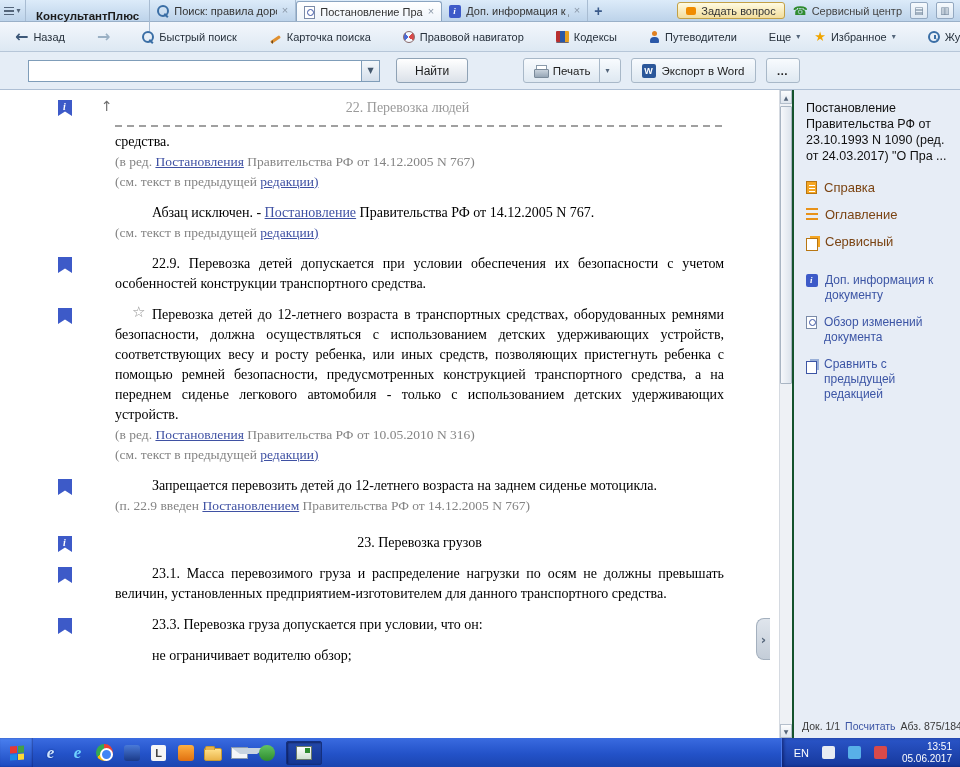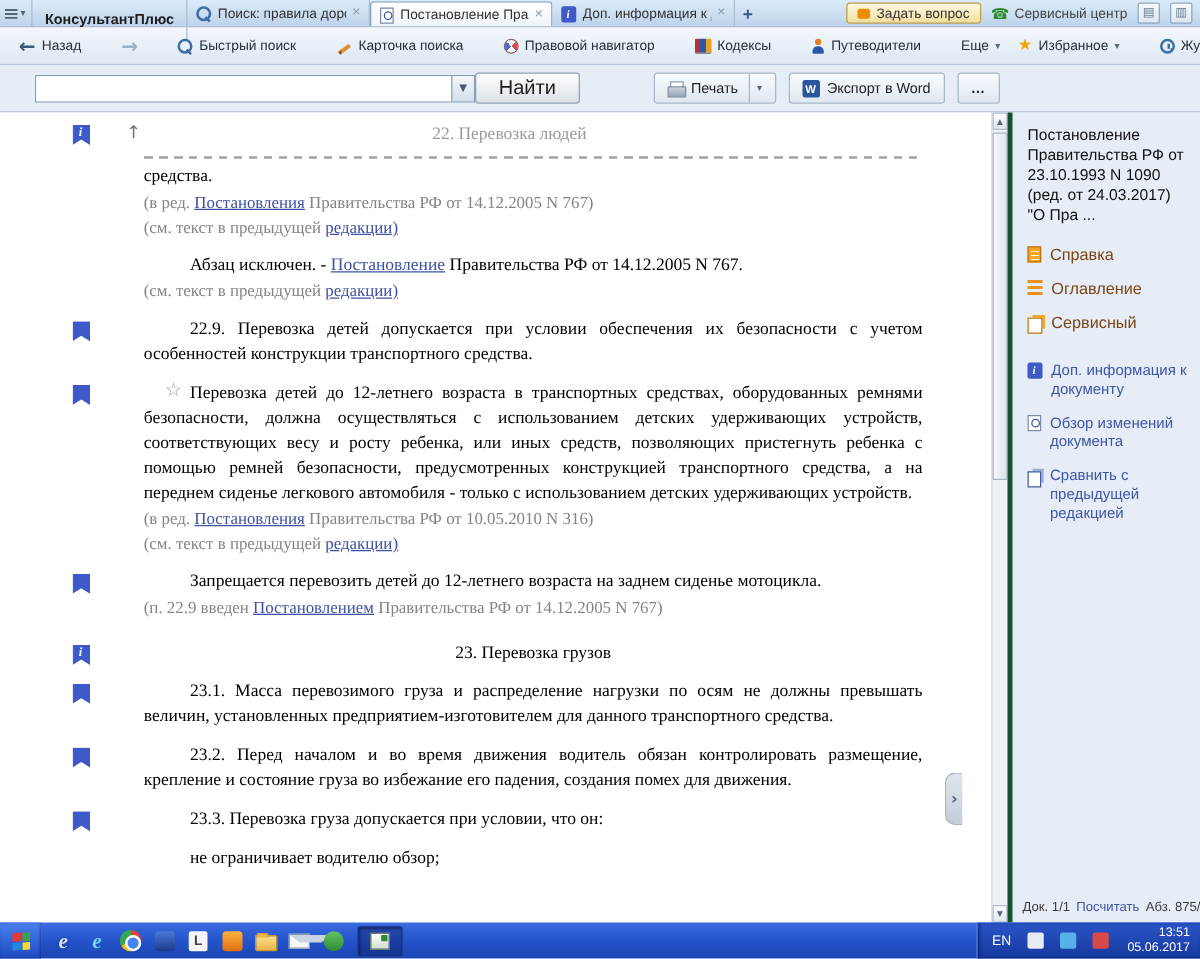--- a/index.html
+++ b/index.html
@@ -51,21 +51,21 @@
   .ic-clock::after{content:'';position:absolute;left:4px;top:2px;width:2px;height:4px;background:#3a6ea5;box-shadow:2px 3px 0 -0.5px #3a6ea5;}
   .fontbtn{font-weight:bold;}
   .tb-item[data-name="font-decrease-button"]{color:#7a8aa0;}
   .tb-item[data-name="font-increase-button"]{color:#2f4a74;}
 
   
   .searchrow{height:38px;background:#e5edf6;border-bottom:1px solid #aebfd4;display:flex;align-items:center;padding:0 12px 0 28px;}
   .search-combo{width:352px;height:22px;background:#fff;border:1px solid #7f9db9;display:flex;}
   .search-input{flex:1;border:none;outline:none;font-size:12px;padding:0 6px;font-family:"Liberation Sans",sans-serif;}
   .combo-btn{width:18px;border-left:1px solid #7f9db9;background:linear-gradient(#f4f8fb,#d4dfeb);display:flex;align-items:center;justify-content:center;color:#44586e;font-size:8px;cursor:pointer;font-family:"DejaVu Sans",sans-serif;}
-  .find-btn{height:25px;padding:0 18px;background:linear-gradient(#ffffff,#dbe1e9);border:1px solid #8fa2b5;border-radius:3px;font-size:16px;color:#1c1c1c;cursor:pointer;font-family:"Liberation Sans",sans-serif;text-align:right;}
+  .find-btn{margin-left:16px;height:25px;padding:0 18px;background:linear-gradient(#ffffff,#dbe1e9);border:1px solid #8fa2b5;border-radius:3px;font-size:12px;color:#1c1c1c;cursor:pointer;font-family:"Liberation Sans",sans-serif;text-align:right;}
   .sr-right{margin-left:auto;display:flex;align-items:center;gap:10px;padding-right:148px;}
   .act-btn{height:25px;display:flex;align-items:center;gap:6px;padding:0 10px;background:linear-gradient(#f8fbfe,#dee8f1);border:1px solid #a8b8c8;border-radius:3px;font-size:11.5px;color:#222;cursor:pointer;}
   .split-caret{border-left:1px solid #a8b8c8;padding-left:6px;margin-left:2px;align-self:stretch;display:flex;align-items:center;}
   .ic-printer{width:13px;height:12px;}
   .ic-printer::before{content:'';position:absolute;left:2px;top:0;width:9px;height:5px;background:#fff;border:1px solid #8a9aaa;}
   .ic-printer::after{content:'';position:absolute;left:0;top:4px;width:13px;height:7px;background:linear-gradient(#c8d2dc,#96a6b6);border:1px solid #7a8a9a;border-radius:1px;}
   .ic-word{width:14px;height:14px;background:#2b579a;border-radius:2px;color:#fff;font-size:9px;font-weight:bold;display:flex;align-items:center;justify-content:center;}
   .ic-word::before{content:'W';}
   .dots-btn{letter-spacing:1px;font-weight:bold;}
 
@@ -94,21 +94,21 @@
   
   .vscroll{width:13px;background:#eef1f5;border-left:1px solid #d5dae1;position:relative;}
   .vs-btn{position:absolute;left:0;right:0;height:14px;background:linear-gradient(#fcfdfe,#dfe6ee);border:1px solid #b4bfcc;display:flex;align-items:center;justify-content:center;font-size:6px;color:#55657a;cursor:pointer;font-family:"DejaVu Sans",sans-serif;}
   .vs-up{top:0;}
   .vs-down{bottom:0;}
   .vs-thumb{position:absolute;left:0;right:0;top:16px;height:278px;background:linear-gradient(90deg,#f6f8fb,#dde4ec);border:1px solid #a9b5c3;border-radius:1px;cursor:pointer;}
 
   .collapse-handle{position:absolute;right:190px;top:528px;width:14px;height:42px;background:linear-gradient(#dfe5ec,#c4cdd8);border:1px solid #a4b0be;border-right:none;border-radius:8px 0 0 8px;display:flex;align-items:center;justify-content:center;color:#55657a;font-size:13px;font-weight:bold;cursor:pointer;z-index:5;font-family:"DejaVu Sans",sans-serif;}
 
   
-  .sidebar{width:154px;background:#e7edf6;border-left:4px solid #14532d;padding:10px 8px 26px 12px;position:relative;font-size:12px;}
+  .sidebar{width:168px;background:#e7edf6;border-left:2px solid #14532d;padding:10px 8px 26px 12px;position:relative;font-size:12px;}
   .sb-title{color:#101010;font-size:12.5px;line-height:16px;margin-bottom:16px;cursor:pointer;}
   .sb-item{display:flex;align-items:flex-start;gap:7px;margin-bottom:12px;cursor:pointer;line-height:15px;}
   .sb-primary .sb-item{color:#7b4413;font-size:13px;}
   .sb-secondary{margin-top:22px;}
   .sb-secondary .sb-item{color:#3c55a5;font-size:12px;}
   .sic{flex:0 0 auto;display:inline-block;position:relative;margin-top:1px;}
   .sic-reference{width:11px;height:13px;background:#f5a623;border:1px solid #b87612;}
   .sic-reference::after{content:'';position:absolute;left:2px;top:3px;width:6px;height:7px;background:repeating-linear-gradient(#fff 0 1px,transparent 1px 3px);}
   .sic-contents{width:12px;height:12px;background:repeating-linear-gradient(#e8921a 0 2px,transparent 2px 5px);}
   .sic-editions{width:12px;height:13px;background:#fff;border:1px solid #b87612;box-shadow:3px -3px 0 -1px #f5a623;margin-top:4px;}
@@ -291,21 +291,20 @@
           <div class="block b-para indent" data-name="doc-para"><span data-name="doc-text">Абзац исключен. - </span><span class="dlink" data-name="doc-link">Постановление</span><span data-name="doc-text"> Правительства РФ от 14.12.2005 N 767.</span></div>
           <div class="block b-note" data-name="doc-note"><span data-name="doc-text">(см. текст в предыдущей </span><span class="dlink" data-name="doc-link">редакции)</span></div>
           <div class="block b-para indent" data-name="doc-para"><span class="flag-i" data-name="info-flag-icon"></span><span data-name="doc-text">22.9. Перевозка детей допускается при условии обеспечения их безопасности с учетом особенностей конструкции транспортного средства.</span></div>
           <div class="block b-para indent" data-name="doc-para"><span class="flag-i" data-name="info-flag-icon"></span><span class="star-m" data-name="bookmark-star-icon">☆</span><span data-name="doc-text">Перевозка детей до 12-летнего возраста в транспортных средствах, оборудованных ремнями безопасности, должна осуществляться с использованием детских удерживающих устройств, соответствующих весу и росту ребенка, или иных средств, позволяющих пристегнуть ребенка с помощью ремней безопасности, предусмотренных конструкцией транспортного средства, а на переднем сиденье легкового автомобиля - только с использованием детских удерживающих устройств.</span></div>
           <div class="block b-note" data-name="doc-note"><span data-name="doc-text">(в ред. </span><span class="dlink" data-name="doc-link">Постановления</span><span data-name="doc-text"> Правительства РФ от 10.05.2010 N 316)</span></div>
           <div class="block b-note" data-name="doc-note"><span data-name="doc-text">(см. текст в предыдущей </span><span class="dlink" data-name="doc-link">редакции)</span></div>
           <div class="block b-para indent" data-name="doc-para"><span class="flag-i" data-name="info-flag-icon"></span><span data-name="doc-text">Запрещается перевозить детей до 12-летнего возраста на заднем сиденье мотоцикла.</span></div>
           <div class="block b-note" data-name="doc-note"><span data-name="doc-text">(п. 22.9 введен </span><span class="dlink" data-name="doc-link">Постановлением</span><span data-name="doc-text"> Правительства РФ от 14.12.2005 N 767)</span></div>
           <div class="block b-heading" data-name="doc-heading"><span class="flag-i" data-name="info-flag-icon"></span><span data-name="doc-text">23. Перевозка грузов</span></div>
           <div class="block b-para indent" data-name="doc-para"><span class="flag-i" data-name="info-flag-icon"></span><span data-name="doc-text">23.1. Масса перевозимого груза и распределение нагрузки по осям не должны превышать величин, установленных предприятием-изготовителем для данного транспортного средства.</span></div>
-          <div class="block b-para indent" data-name="doc-para"><span class="flag-i" data-name="info-flag-icon"></span><span data-name="doc-text">23.2. Перед началом и во время движения водитель обязан контролировать размещение, крепление и состояние груза во избежание его падения, создания помех для движения.</span></div>
           <div class="block b-para indent" data-name="doc-para"><span class="flag-i" data-name="info-flag-icon"></span><span data-name="doc-text">23.3. Перевозка груза допускается при условии, что он:</span></div>
           <div class="block b-para indent" data-name="doc-para"><span data-name="doc-text">не ограничивает водителю обзор;</span></div>
         </div>
     </div>
 
     <div class="vscroll" data-name="vertical-scrollbar">
       <div class="vs-btn vs-up" data-name="scrollbar-up-button">▲</div>
       <div class="vs-thumb" data-name="scrollbar-thumb"></div>
       <div class="vs-btn vs-down" data-name="scrollbar-down-button">▼</div>
     </div>

